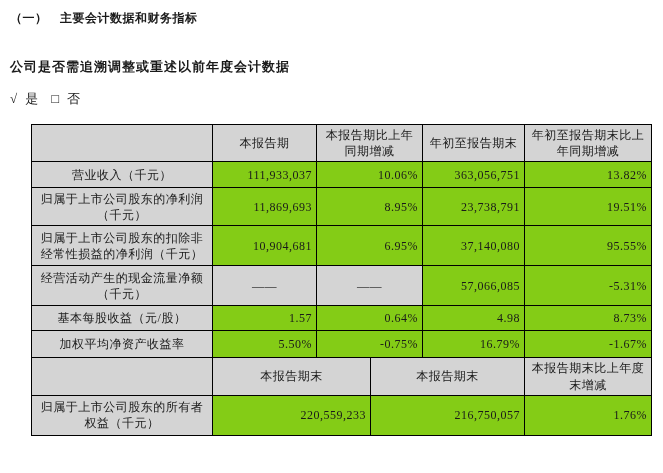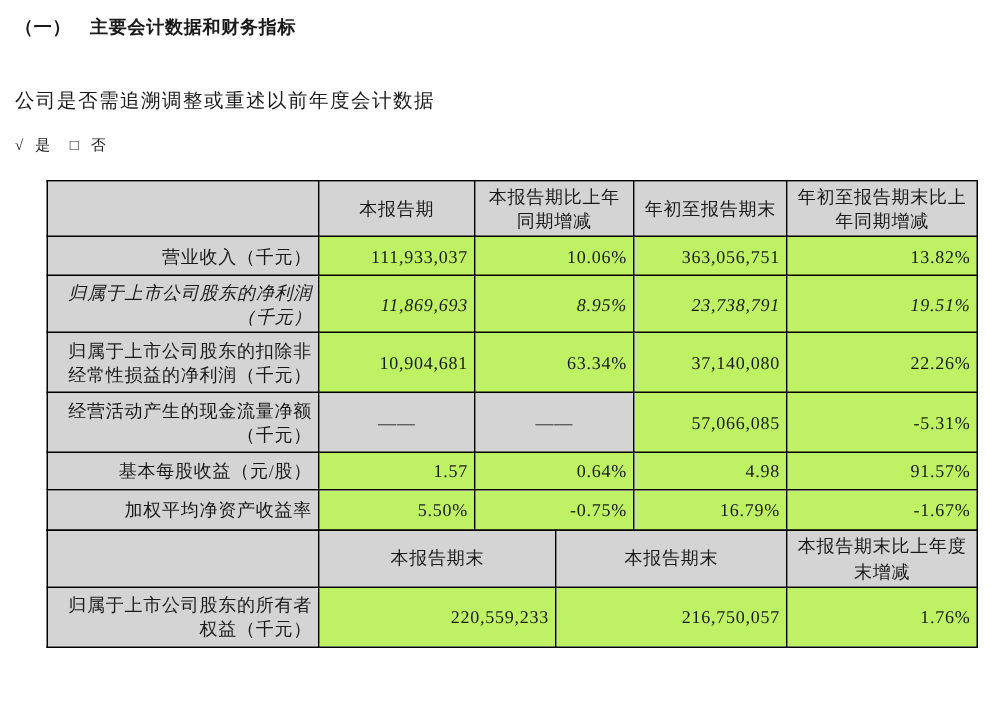--- a/index.html
+++ b/index.html
@@ -16,23 +16,24 @@
   .title {
     font-size: 12px;
     font-weight: bold;
     letter-spacing: 0.5px;
     margin: 4px 0 0 0;
   }
   .question {
     font-size: 13px;
     letter-spacing: 1px;
     margin: 31px 0 0 0;
+    font-weight: bold;
   }
   .answer {
-    font-size: 10px;
+    font-size: 13px;
     letter-spacing: 1px;
     margin: 14px 0 16px 0;
   }
   .answer .mark { margin-right: 7px; }
   .answer .lbl-inline { margin-right: 12px; }
 
   table {
     border-collapse: collapse;
     table-layout: fixed;
     margin-left: 21px;
@@ -45,27 +46,27 @@
     border: 1px solid #000;
     font-size: 12px;
     font-weight: normal;
     letter-spacing: 0.5px;
     padding: 2px 4px;
     vertical-align: middle;
     line-height: 1.35;
     overflow: hidden;
   }
   th { background: #d4d4d4; text-align: center; }
-  td.lbl { background: #d4d4d4; text-align: right; }
-  td.num { background: #bef264; text-align: right; }
+  td.lbl { background: #d4d4d4; text-align: center; }
+  td.num { background: #84cc16; text-align: right; }
   td.dash { background: #d4d4d4; text-align: center; }
 
   tr.rh30 { height: 31px; padding-left: 23px; }
   tr.rh26 { height: 26px; }
-  tr.rh38 { height: 38px; font-style: italic; }
+  tr.rh38 { height: 38px; }
   tr.rh40 { height: 40px; }
   tr.rh25 { height: 25px; }
   tr.rh27 { height: 27px; }
   tr.rh35 { height: 35px; border-radius: 12px; }
   tr.rh28 { height: 28px; }
 </style>
 </head>
 <body>
 
 <div class="page">
@@ -104,37 +105,37 @@
     <tr class="rh38">
       <td class="lbl">归属于上市公司股东的净利润（千元）</td>
       <td class="num">11,869,693</td>
       <td class="num">8.95%</td>
       <td class="num">23,738,791</td>
       <td class="num">19.51%</td>
     </tr>
     <tr class="rh40">
       <td class="lbl">归属于上市公司股东的扣除非经常性损益的净利润（千元）</td>
       <td class="num">10,904,681</td>
-      <td class="num">63.34%</td>
+      <td class="num">6.95%</td>
       <td class="num">37,140,080</td>
-      <td class="num">22.26%</td>
+      <td class="num">95.55%</td>
     </tr>
     <tr class="rh40">
       <td class="lbl">经营活动产生的现金流量净额（千元）</td>
       <td class="dash">——</td>
       <td class="dash">——</td>
       <td class="num">57,066,085</td>
       <td class="num">-5.31%</td>
     </tr>
     <tr class="rh25">
       <td class="lbl">基本每股收益（元/股）</td>
       <td class="num">1.57</td>
       <td class="num">0.64%</td>
       <td class="num">4.98</td>
-      <td class="num">91.57%</td>
+      <td class="num">8.73%</td>
     </tr>
     <tr class="rh27">
       <td class="lbl">加权平均净资产收益率</td>
       <td class="num">5.50%</td>
       <td class="num">-0.75%</td>
       <td class="num">16.79%</td>
       <td class="num">-1.67%</td>
     </tr>
   </tbody>
     </table>

